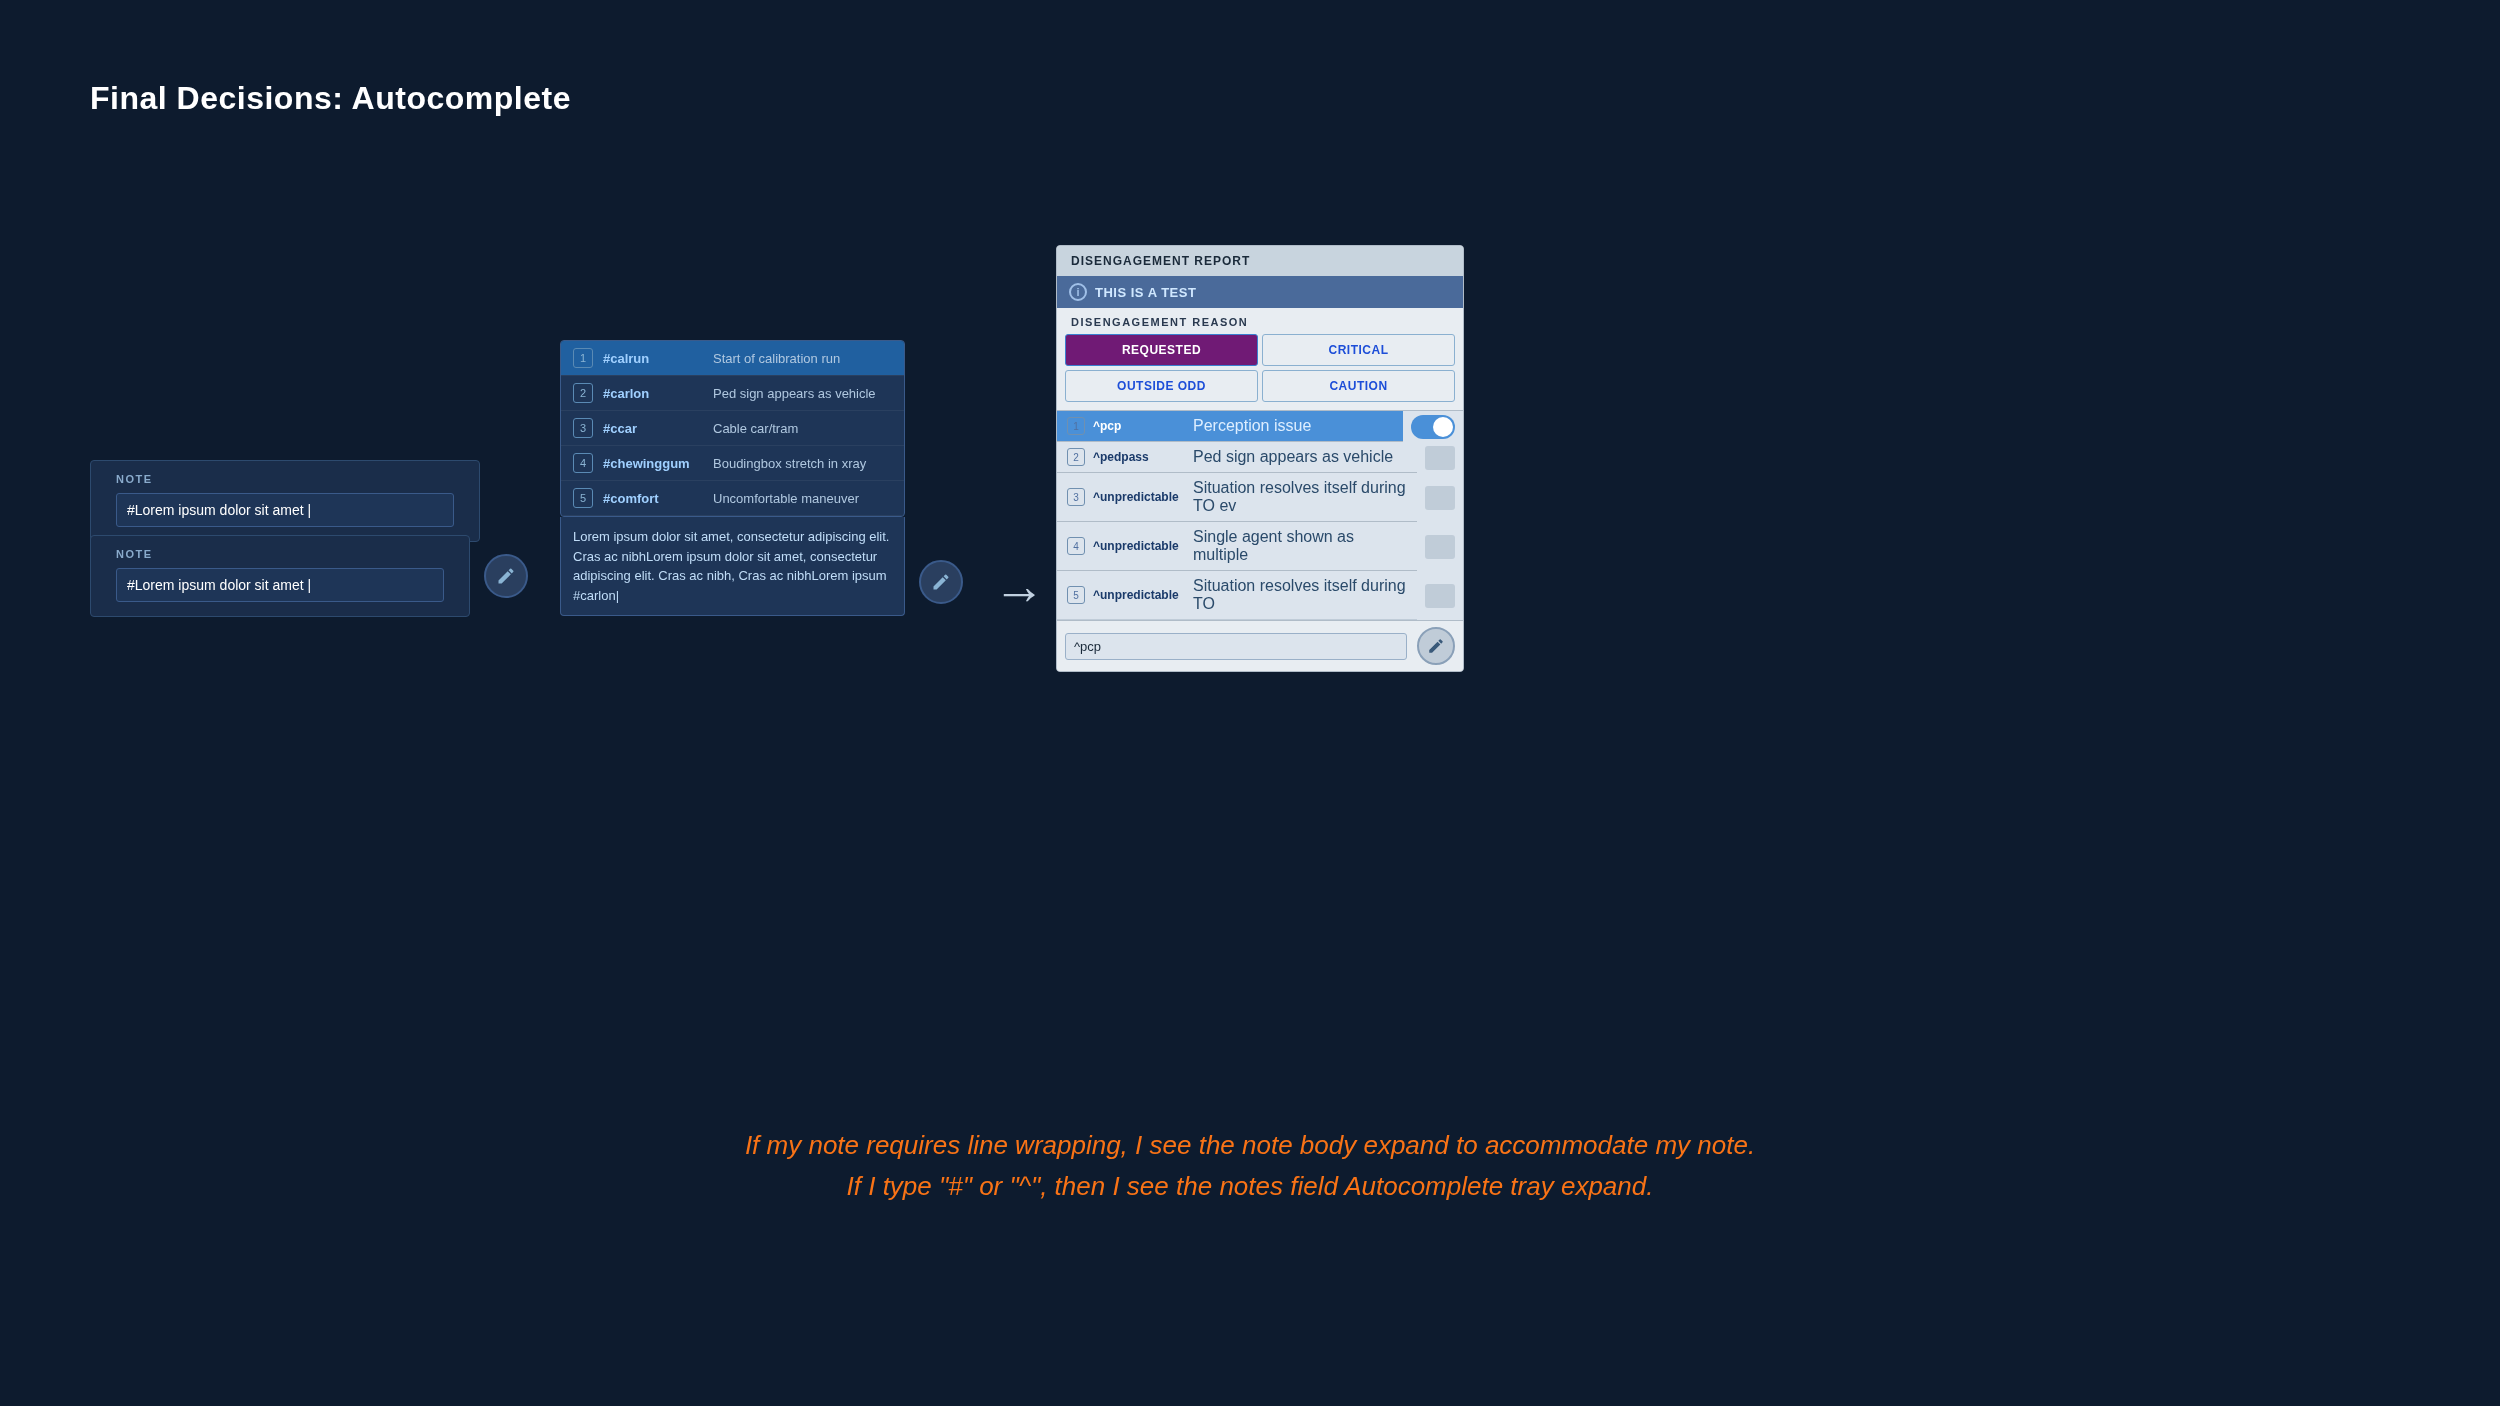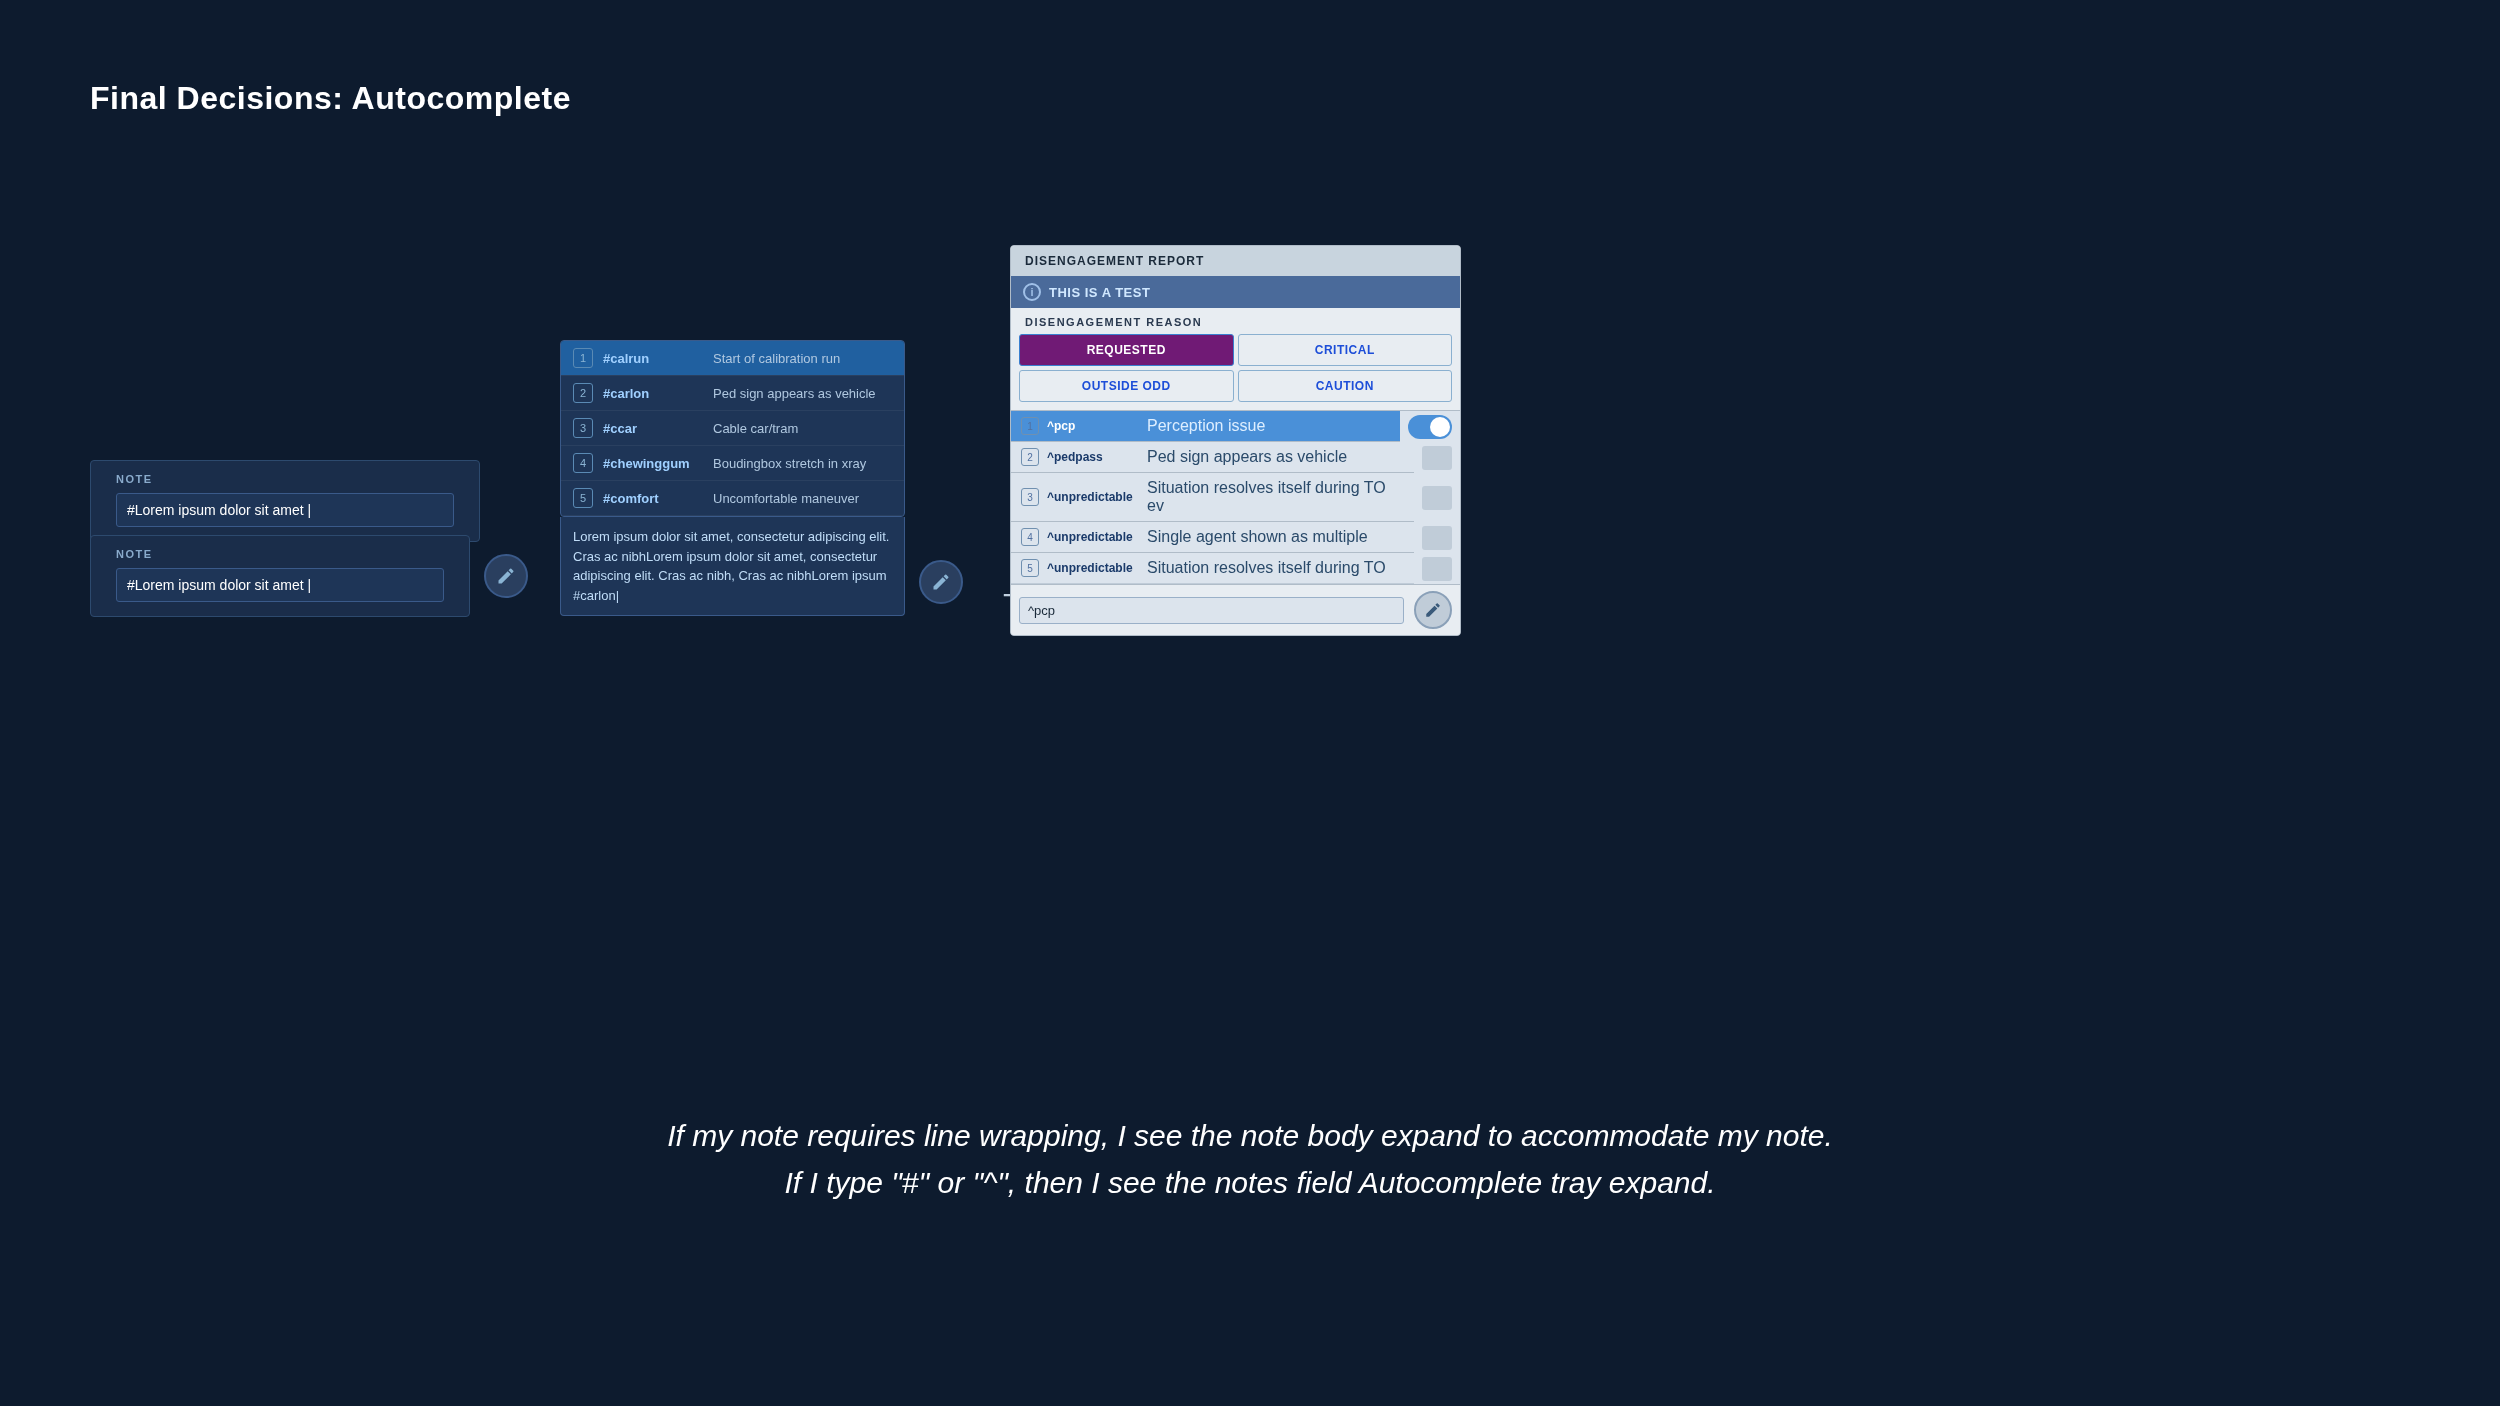--- a/index.html
+++ b/index.html
@@ -299,22 +299,22 @@
     .report-edit-btn svg { width: 18px; height: 18px; fill: #3a5a7a; }
 
     
     .caption-text {
       position: absolute;
       bottom: 200px;
       left: 0;
       right: 0;
       text-align: center;
       font-style: italic;
-      font-size: 30px;
-      color: #ffffff;
+      font-size: 26px;
+      color: #f97316;
       line-height: 1.55;
     }
 
     
     .toggle-cell {
       width: 30px;
       height: 24px;
       background: #c0ccd8;
       border-radius: 3px;
       margin-left: 4px;
@@ -378,21 +378,21 @@
     <div class="note-body">Lorem ipsum dolor sit amet, consectetur adipiscing elit. Cras ac nibhLorem ipsum dolor sit amet, consectetur adipiscing elit. Cras ac nibh, Cras ac nibhLorem ipsum #carlon|</div>
   </div>
   <div class="edit-btn" style="margin-top: 220px;">
     <svg viewBox="0 0 24 24">
       <path d="M3 17.25V21h3.75L17.81 9.94l-3.75-3.75L3 17.25zM20.71 7.04a1 1 0 000-1.41l-2.34-2.34a1 1 0 00-1.41 0l-1.83 1.83 3.75 3.75 1.83-1.83z"></path>
     </svg>
   </div>
   <div class="arrow" style="margin-top:220px;">→</div>
 </div>
 
-<div style="position:absolute; top:245px; left:1010px; width:451px;">
+<div style="position:absolute; top:245px; left:1056px; width:408px;">
   <div class="report-panel">
 
     <div class="report-header">DISENGAGEMENT REPORT</div>
 
     <div class="report-test-banner">
       <div class="info-icon">i</div>
       <div class="report-test-text">THIS IS A TEST</div>
     </div>
 
     <div class="report-section-label">DISENGAGEMENT REASON</div>

